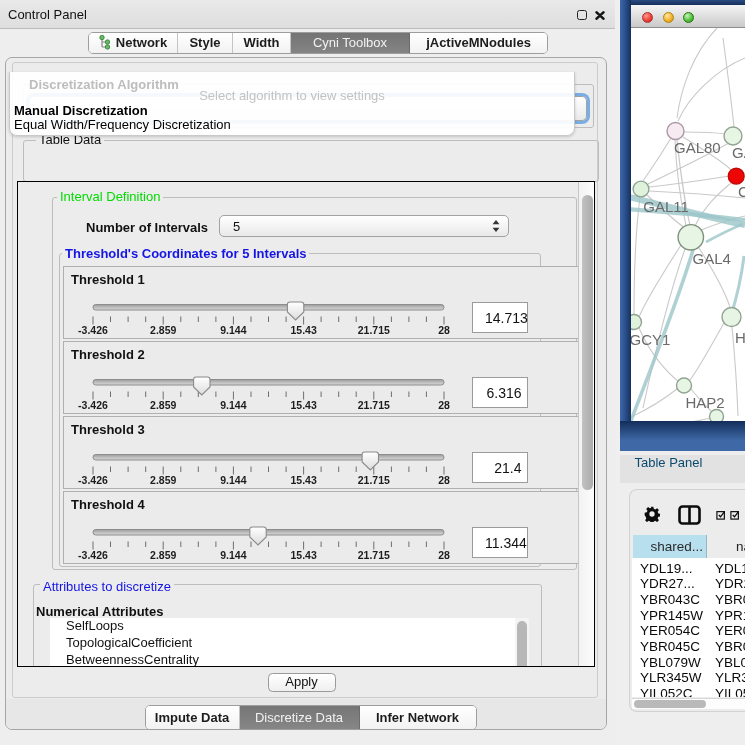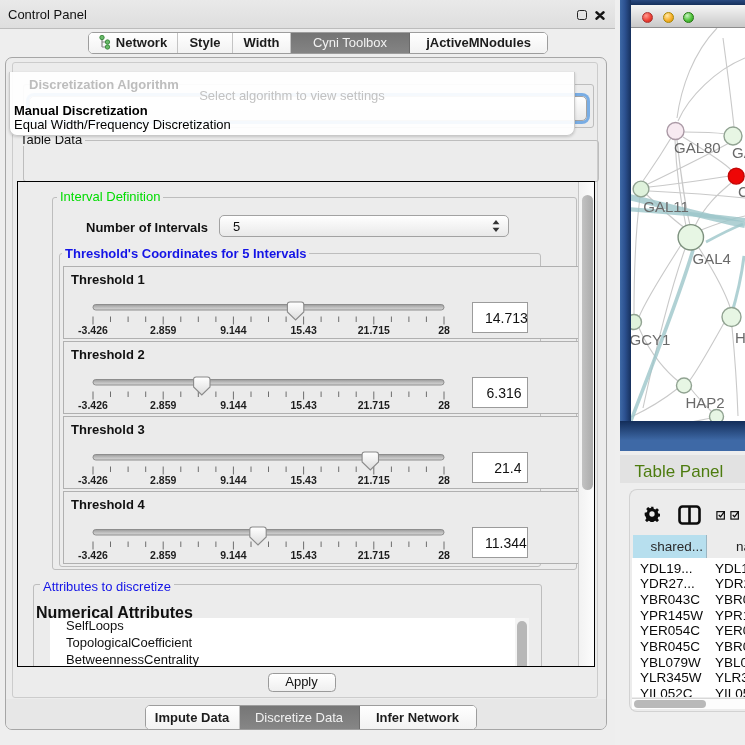--- a/index.html
+++ b/index.html
@@ -63,21 +63,21 @@
 
 #gap { position:absolute; left:615px; top:0; width:4.5px; height:745px; background:#efefef; }
 #desktop { position:absolute; left:619.5px; top:0; width:125.5px; height:451px; background:#3e69a6; }
 #nwin-title { position:absolute; left:631px; top:5px; width:114px; height:23px; background:linear-gradient(#f5f5f5,#c9c9c9); border-bottom:1px solid #8e8e8e; }
 .light { position:absolute; top:6.5px; width:11px; height:11px; border-radius:50%; }
 #shL { position:absolute; left:619.5px; top:0; width:11.5px; height:421px; background:linear-gradient(to right,#3e69a6 0%,#2c5190 45%,#16305c 100%); }
 #shT { position:absolute; left:631px; top:0; width:114px; height:5px; background:linear-gradient(#2a4a80,#16305c); }
 #shB { position:absolute; left:619.5px; top:421px; width:125.5px; height:30px; background:linear-gradient(#132d59 0%,#3e69a6 65%); }
 
 #tpbar { position:absolute; left:619.5px; top:454.5px; width:125.5px; height:28px; background:#e2e2e2; }
-#tpbar .txt { position:absolute; left:15px; top:7px; font-size:17px; color:#4d7c0f; }
+#tpbar .txt { position:absolute; left:15px; top:0; font-size:13px; color:#0c4a6e; }
 #rbot { position:absolute; left:619.5px; top:451px; width:125.5px; height:294px; background:#eeeeee; z-index:-1; }
 
 #twin { position:absolute; left:629px; top:489px; width:116px; height:223px; background:#ececec; border:1px solid #d2d2d2; border-right:none; border-radius:8px 0 0 8px; }
 #thc1 { position:absolute; left:633px; top:534.5px; width:73.5px; height:23px; background:#b7dfee; border-right:1px solid #9cb6c2; font-size:13.5px; color:#2a2a2a; text-align:center; line-height:23px; padding-left:15px; }
 #thc2 { position:absolute; left:736px; top:539px; font-size:13.5px; color:#222; }
 #tbody { position:absolute; left:632px; top:557.5px; width:113px; height:139.5px; background:#fff; overflow:hidden; font-size:13.5px; color:#0a0a0a; }
 .trow { height:15.65px; position:relative; }
 .trow .c1 { position:absolute; left:8px; top:3.2px; }
 .trow .c2 { position:absolute; left:83px; top:3.2px; }
 #hsb { position:absolute; left:632px; top:697.5px; width:113px; height:11.5px; background:#fdfdfd; border-top:1px solid #d8d8d8; }
@@ -123,21 +123,21 @@
     <div class="tab" style="width:137px">jActiveMNodules</div>
   </div>
 
   <div id="cpanel">
     <div id="innerp"></div>
 
     <div class="group" style="left:17px; top:26px; width:571px; height:44px;"></div>
     <div class="combo" style="left:23px; top:38px; width:558px; height:25px; box-shadow:0 0 0 3px rgba(92,158,226,0.8);"></div>
 
     <div class="group" style="left:17px; top:82px; width:576px; height:42px;"></div>
-    <div class="glabel" style="left:11px; top:75px; color:#111;">Table Data</div>
+    <div class="glabel" style="left:30px; top:75px; color:#111;">Table Data</div>
   </div>
 
   <div id="scrollpane">
 
     <div class="group" style="left:34px; top:15px; width:525px; height:373px;"></div>
     <div class="glabel" style="left:39px; top:8px; color:#00dc00;">Interval Definition</div>
 
     <div style="position:absolute; left:68px; top:38px; font-size:13px; font-weight:bold; color:#111;">Number of Intervals</div>
     <div class="combo" style="left:201px; top:33px; width:290px; height:22px;">
       <span class="ctext" style="top:3px; left:13px;">5</span>
@@ -294,21 +294,21 @@
           <text x="380.0" y="41" font-size="10.5" font-weight="bold" fill="#1d1d1d" text-anchor="middle" font-family="Liberation Sans, sans-serif">28</text>
           <g transform="translate(194.0,9)">
             <path d="M -8.2 2.6 Q -8.2 0 -5.6 0 L 5.6 0 Q 8.2 0 8.2 2.6 L 8.2 10 L 0 18 L -8.2 10 Z" fill="url(#thg)" stroke="#8a8a8a" stroke-width="1.1"></path>
           </g>
         </svg>
   <div class="vbox">11.344</div>
 </div>
 
     <div class="group" style="left:15px; top:402px; width:509px; height:120px;"></div>
     <div class="glabel" style="left:22px; top:397.5px; color:#1414e6;">Attributes to discretize</div>
-    <div style="position:absolute; left:18px; top:422px; font-size:16px; font-weight:bold; color:#111;">Numerical Attributes</div>
+    <div style="position:absolute; left:18px; top:422px; font-size:13px; font-weight:bold; color:#111;">Numerical Attributes</div>
     <div id="numlist">
       <div>SelfLoops</div>
       <div>TopologicalCoefficient</div>
       <div>BetweennessCentrality</div>
     </div>
     <div id="listsb">
         <div class="thumb"></div>
       </div>
 
     <div id="vsb">

